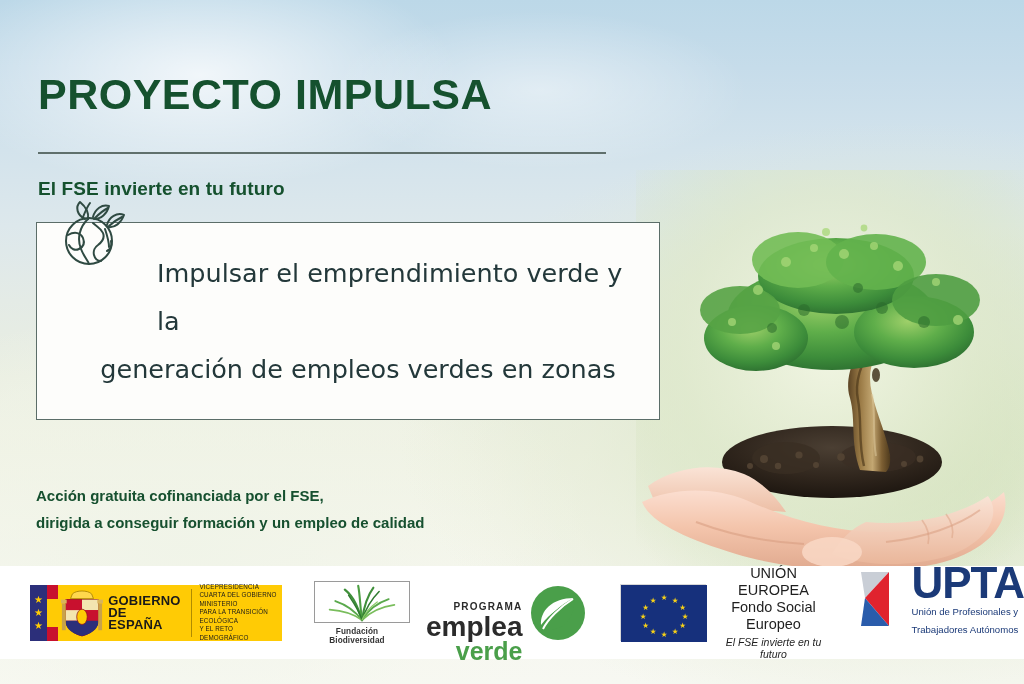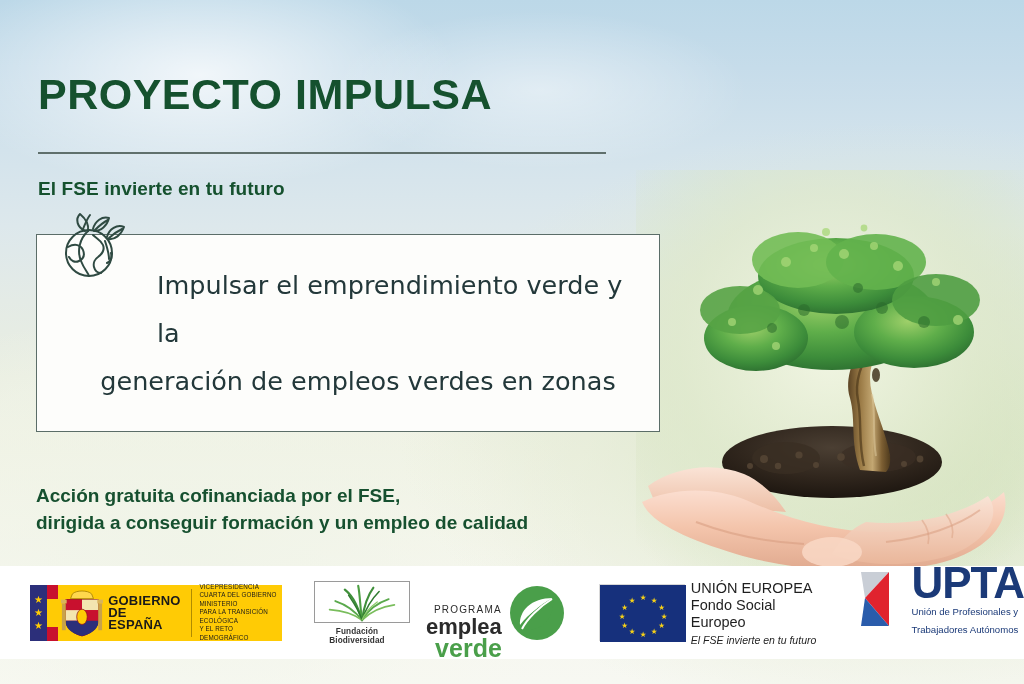--- a/index.html
+++ b/index.html
@@ -45,21 +45,21 @@
     width: 568px; height: 2px; background: #4a5a55; opacity: .85;
   }
   .subtitle {
     position: absolute; left: 38px; top: 178px;
     font-size: 19px; font-weight: bold; color: #15512e;
     letter-spacing: 0.1px;
   }
 
   
   .statement-box {
-    position: absolute; left: 36px; top: 234px;
+    position: absolute; left: 36px; top: 222px;
     width: 624px; height: 198px;
     background: #fdfdfb;
     border: 1.5px solid #5b6d68;
     display: flex; align-items: center; justify-content: center;
   }
   .statement-inner {
     position: relative;
     padding: 0 18px 0 26px;
     width: 100%;
   }
@@ -75,21 +75,21 @@
     text-align: center;
     padding-left: 12px;
   }
   .statement-text .l1 { display: block; padding-left: 82px; text-align: left; }
   .statement-text .l2 { display: block; text-align: center; }
   .statement-text .l3 { display: block; text-align: center; }
 
   
   .closing {
     position: absolute; left: 36px; top: 482px;
-    font-size: 19px; font-weight: bold; color: #16502f;
+    font-size: 15px; font-weight: bold; color: #16502f;
     line-height: 27px;
   }
 
   
   .hero { position: absolute; left: 636px; top: 170px; width: 388px; height: 400px; }
 
   
   .logobar {
     position: absolute; left: 0; top: 566px;
     width: 1024px; height: 93px;
@@ -125,29 +125,29 @@
   .gob .minis .gap { height: 7px; }
 
   
   .fbio { margin-left: 22px; width: 96px; text-align:center;padding-left:10px; }
   .fbio .framed { border:1px solid #9a9a9a; width:96px; height:42px; position:relative; overflow:hidden; background:#fff; }
   .fbio .cap { font-size:8.2px; color:#333; margin-top:4px; font-weight:bold; letter-spacing:.1px; }
 
   
   .emplea { margin-left: 26px; display:flex; align-items:center; }
   .emplea .words { text-align:right; line-height:1; }
-  .emplea .w1 { font-size:10px; font-weight:normal; color:#2b2b2b; letter-spacing:1.2px;margin-top:40px; }
-  .emplea .w2 { font-size:22px; font-weight:bold; color:#2b2b2b; margin-top:1px; }
+  .emplea .w1 { font-size:10px; font-weight:bold; color:#2b2b2b; letter-spacing:1.2px;margin-top:40px; }
+  .emplea .w2 { font-size:28px; font-weight:bold; color:#2b2b2b; margin-top:1px; }
   .emplea .w3 { font-size:25px; font-weight:bold; color:#4a9f4a; margin-top:-2px; }
   .emplea .leafmark { width:56px; height:56px; margin-left:7px; }
 
   
   .eu { margin-left: 34px; display:flex; align-items:center; }
   .eu .flag { width:86px; height:57px; background:#16307c; position:relative; border:1px solid #d8d8d8; }
-  .eu .txt { margin-left:6px; }
+  .eu .txt { margin-left:12px;text-align:center; }
   .eu .t1 { font-size:14.5px; color:#1f1f1f; line-height:17px; }
   .eu .t2 { font-size:14.5px; color:#1f1f1f; line-height:17px; }
   .eu .t3 { font-size:10.5px; color:#1f1f1f; font-style:italic; margin-top:3px; }
 
   
   .upta { margin-left: 30px; display:flex; align-items:flex-start; }
   .upta .mark { width:56px; height:62px; margin-top:2px; }
   .upta .right { margin-left:-4px; }
   .upta .bigname { font-size:44px; font-weight:bold; color:#1b3a78; line-height:34px; letter-spacing:-1px; }
   .upta .sub { font-size:9.6px; color:#1b3a78; line-height:11.5px; margin-top:6px; }

